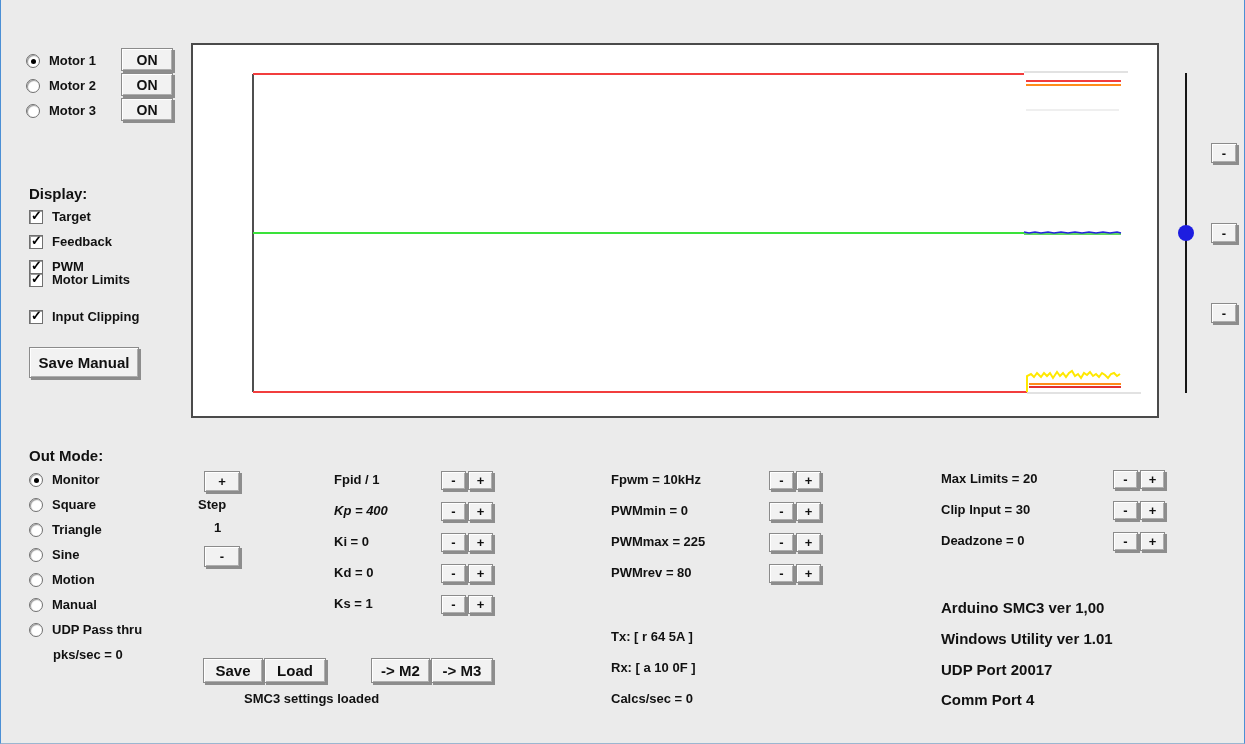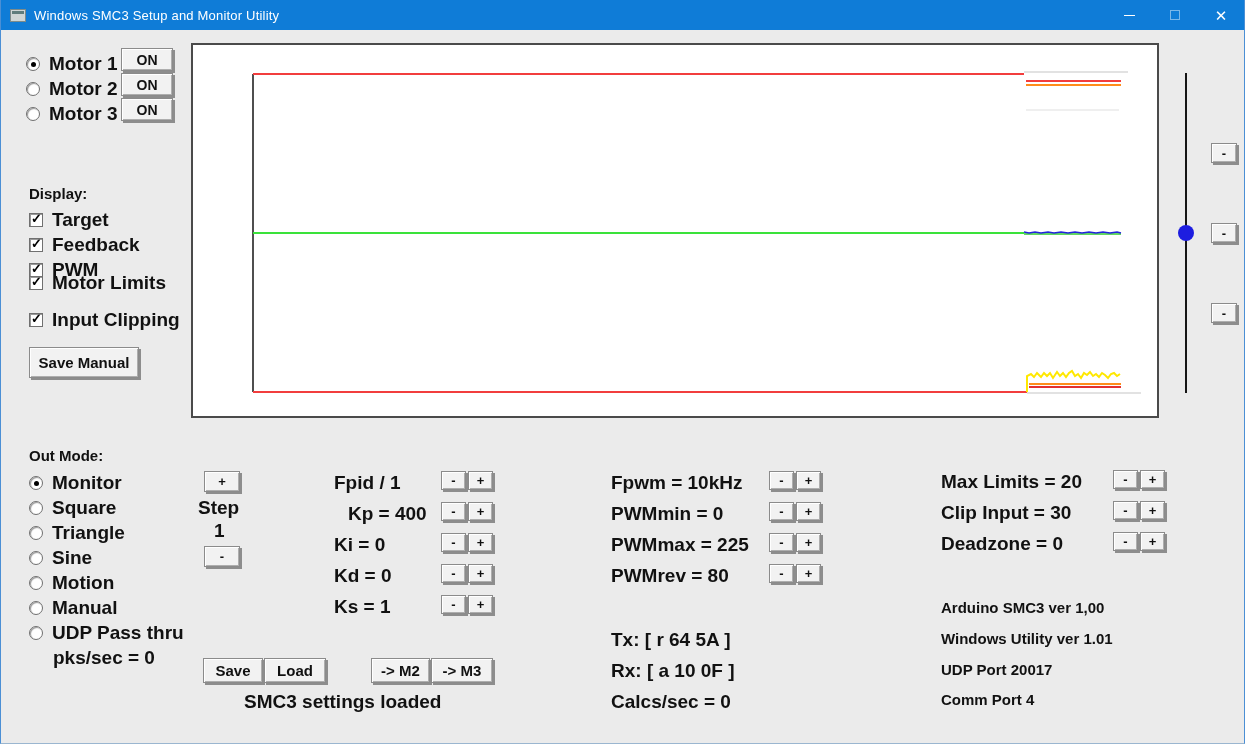--- a/index.html
+++ b/index.html
@@ -14,21 +14,21 @@
     display:flex;align-items:center;color:#fff;}
   .app-icon{width:16px;height:13px;margin-left:9px;background:#cfd6d6;border:1px solid #7d8b8b;position:relative;}
   .app-icon::before{content:"";position:absolute;left:1px;top:1px;right:1px;height:3px;background:#5f7d7d;}
   .title-text{margin-left:8px;font-size:13px;letter-spacing:.2px;}
   .tb-btns{margin-left:auto;display:flex;height:100%;}
   .tb-btn{width:46px;height:100%;display:flex;align-items:center;justify-content:center;color:#fff;}
   .min-glyph{width:11px;height:1px;background:#fff;display:block;}
   .max-glyph{width:10px;height:10px;border:1px solid rgba(255,255,255,.45);display:block;}
   .close-glyph{font-size:15px;line-height:1;}
   
-  .lbl{font-weight:bold;font-size:19px;white-space:nowrap;}
+  .lbl{font-weight:bold;font-size:13px;white-space:nowrap;}
   .heading{position:absolute;font-weight:bold;font-size:15px;}
   .btn{
     position:absolute;display:flex;align-items:center;justify-content:center;
     background:#f2f2f2;border:1px solid #8b8b8b;
     box-shadow:inset 1px 1px 0 #ffffff,inset -1px -1px 0 #aeaeae,2px 2px 0 #8d8d8d;
     font-family:"Liberation Sans",sans-serif;font-weight:bold;font-size:14px;color:#111;
     padding:8px;cursor:default;
   }
   .btn.sm{font-size:13px;}
   .row{position:absolute;display:flex;align-items:center;gap:9px;}
@@ -45,35 +45,20 @@
   .slider-track{position:absolute;left:1184px;top:73px;width:2px;height:320px;background:#151515;}
   .slider-thumb{position:absolute;left:1177px;top:225px;width:16px;height:16px;border-radius:50%;background:#1d1de0;}
   .abs{position:absolute;}
   .info-line{position:absolute;font-weight:bold;font-size:15px;white-space:nowrap;}
 </style>
 </head>
 <body>
 
 <div class="window">
 
-  <div class="titlebar">
-    <div class="app-icon"></div>
-    <div class="title-text">Windows SMC3 Setup and Monitor Utility</div>
-    <div class="tb-btns">
-      <div class="tb-btn">
-          <span class="min-glyph"></span>
-        </div>
-      <div class="tb-btn">
-          <span class="max-glyph"></span>
-        </div>
-      <div class="tb-btn">
-          <span class="close-glyph">✕</span>
-        </div>
-    </div>
-  </div>
 
   <div class="row" style="left:25px;top:53px;">
     <span class="rb on"></span>
     <span class="lbl">Motor 1</span>
   </div>
   <div class="row" style="left:25px;top:78px;">
     <span class="rb"></span>
     <span class="lbl">Motor 2</span>
   </div>
   <div class="row" style="left:25px;top:103px;">
@@ -165,21 +150,21 @@
 
   <button class="btn sm" style="left:203px;top:471px;width:36px;height:21px;">+</button>
   <div class="abs lbl" style="left:197px;top:497px;">Step</div>
   <div class="abs lbl" style="left:213px;top:520px;">1</div>
   <button class="btn sm" style="left:203px;top:546px;width:36px;height:21px;">-</button>
 
   <div class="abs lbl" style="left:333px;top:472px;">Fpid / 1</div>
   <button class="btn sm" style="left:440px;top:471px;width:25px;height:19px;">-</button>
   <button class="btn sm" style="left:467px;top:471px;width:25px;height:19px;">+</button>
 
-  <div class="abs lbl" style="left:347px;top:503px;">Kp = 400</div>
+  <div class="abs lbl" style="left:333px;top:503px;font-style:italic;">Kp = 400</div>
   <button class="btn sm" style="left:440px;top:502px;width:25px;height:19px;">-</button>
   <button class="btn sm" style="left:467px;top:502px;width:25px;height:19px;">+</button>
 
   <div class="abs lbl" style="left:333px;top:534px;">Ki = 0</div>
   <button class="btn sm" style="left:440px;top:533px;width:25px;height:19px;">-</button>
   <button class="btn sm" style="left:467px;top:533px;width:25px;height:19px;">+</button>
 
   <div class="abs lbl" style="left:333px;top:565px;">Kd = 0</div>
   <button class="btn sm" style="left:440px;top:564px;width:25px;height:19px;">-</button>
   <button class="btn sm" style="left:467px;top:564px;width:25px;height:19px;">+</button>

